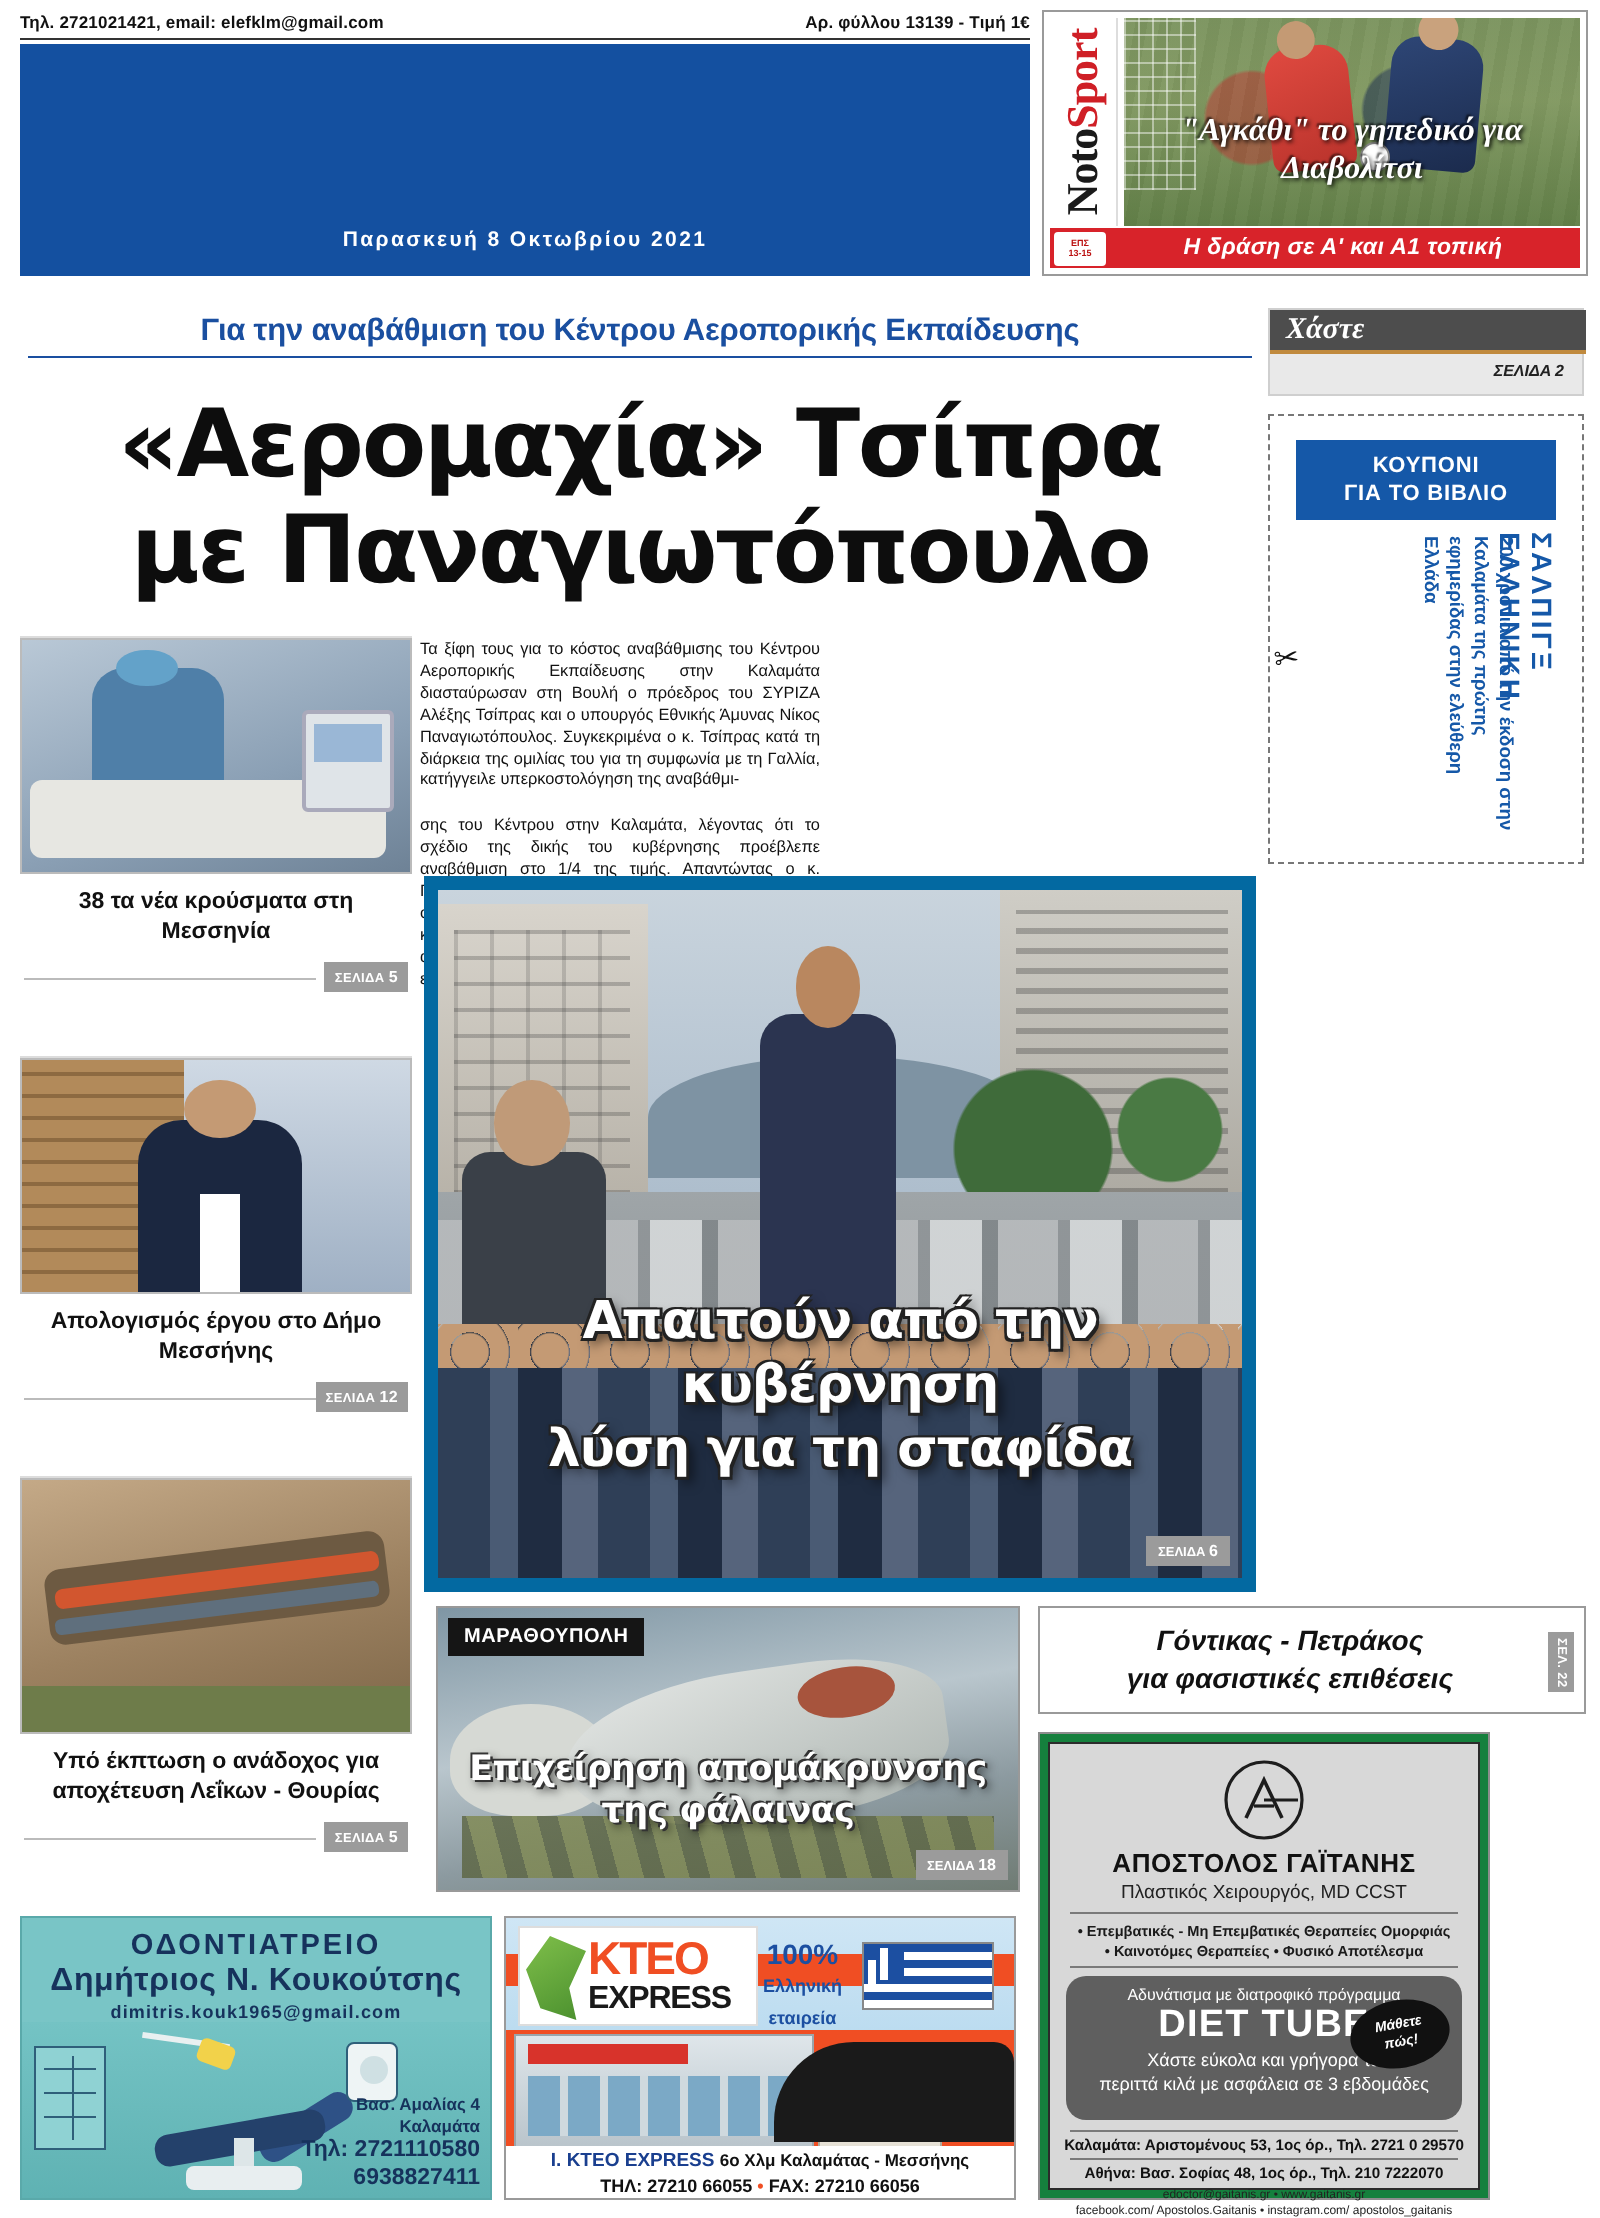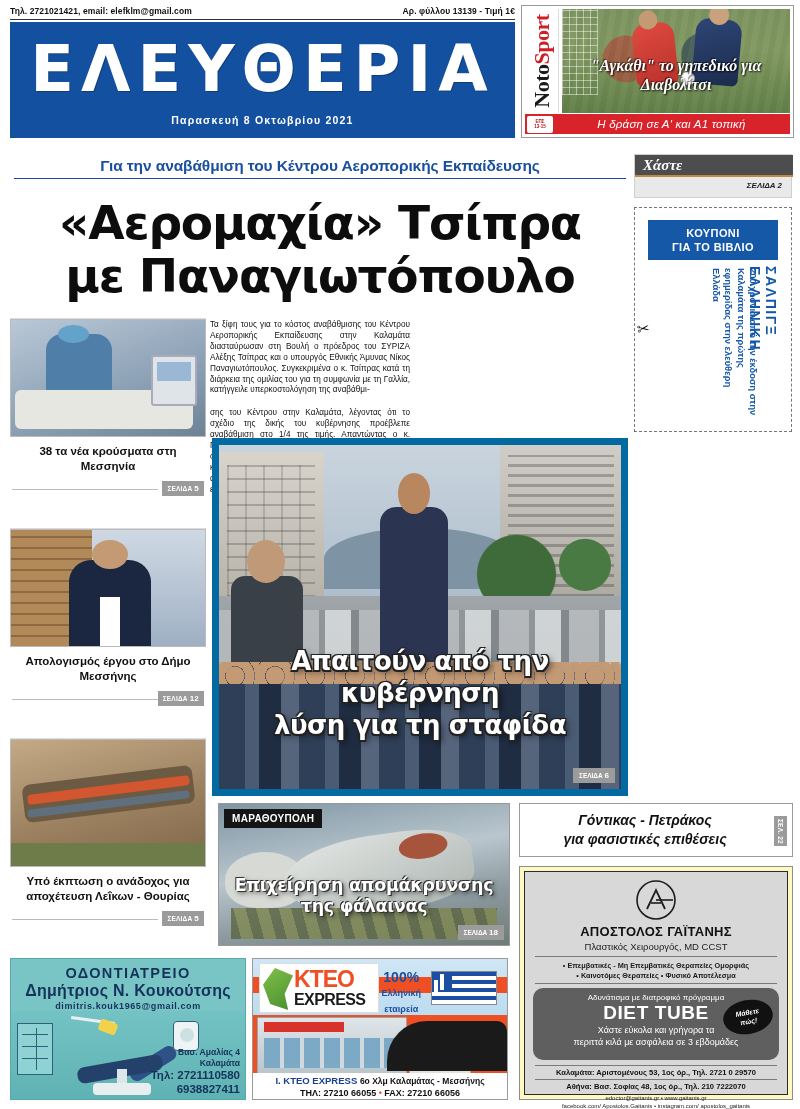--- a/index.html
+++ b/index.html
@@ -95,21 +95,21 @@
   .ns-bottom {
     position:absolute; left:3px; bottom:3px; right:3px; height:20px;
     background:#d8232a; display:flex; align-items:center;
   }
   .ns-badge{
     width:26px; height:17px; margin-left:2px; background:#fff; border-radius:2px;
     display:flex; flex-direction:column; align-items:center; justify-content:center;
     font-size:4.5px; font-weight:bold; color:#b11; line-height:5px;
   }
   .ns-bottom-text{
-    flex:1; text-align:center; color:#fff; font-size:11.5px; font-weight:normal;
+    flex:1; text-align:center; color:#fff; font-size:11.5px; font-weight:bold;
     font-style:italic; letter-spacing:.2px;
   }
 
   
   .kicker {
     position:absolute; left:14px; top:157px; width:612px; text-align:center;
     font-size:15.5px; font-weight:bold; color:#1a4fa0;
     border-bottom:1.6px solid #1a4fa0; padding-bottom:3px;
     letter-spacing:-.1px;
   }
@@ -273,22 +273,22 @@
     font-size:14px; font-weight:bold; font-style:italic; color:#111; line-height:19px;
   }
   .go-pill{
     position:absolute; right:5px; top:12px; width:13px; height:30px; background:#9b9b9b; color:#fff;
     writing-mode:vertical-rl; font-size:6.5px; font-weight:bold;
     display:flex; align-items:center; justify-content:center; letter-spacing:.2px;
   }
 
   
   .gaitanis{
-    position:absolute; left:519px; top:866px; width:274px; height:234px;
-    border:1px solid #8d8d8d; background:#fef9c3; padding:4px;
+    position:absolute; left:519px; top:866px; width:226px; height:234px;
+    border:1px solid #8d8d8d; background:#15803d; padding:4px;
   }
   .ga-inner{ border:1.5px solid #2b2b2b; height:100%; background:#d8d8d8; position:relative; }
   .ga-logo{ position:absolute; left:50%; top:7px; transform:translateX(-50%); }
   .ga-name{ position:absolute; left:0; right:0; top:52px; text-align:center; font-size:13px; font-weight:bold; color:#111; letter-spacing:.3px;}
   .ga-sub{ position:absolute; left:0; right:0; top:69px; text-align:center; font-size:9.5px; color:#222;}
   .ga-hr{ position:absolute; left:10px; right:10px; height:1px; background:#7a7a7a; }
   .ga-bul{ position:absolute; left:0; right:0; text-align:center; font-size:7.3px; font-weight:bold; color:#1a1a1a; line-height:10px;}
   .ga-dark{
     position:absolute; left:8px; right:8px; top:116px; height:72px;
     background:#5f5f5f; border-radius:10px; color:#fff; text-align:center; overflow:hidden;
@@ -365,21 +365,20 @@
 
 <div class="page">
 
   <div class="topbar">
     <span>Τηλ. 2721021421, email: elefklm@gmail.com</span>
     <span>Αρ. φύλλου 13139 - Τιμή 1€</span>
   </div>
   <div class="topbar-rule"></div>
 
   <div class="masthead">
-    <div class="masthead-title">ΕΛΕΥΘΕΡΙΑ</div>
     <div class="masthead-date">Παρασκευή 8 Οκτωβρίου 2021</div>
   </div>
 
   <div class="notosport">
     <div class="ns-photo">
       <div class="blur"></div>
       <div class="ns-goal"></div>
       <div class="ns-player-red"></div>
       <div class="ns-player-blue"></div>
       <div class="ns-ball"></div>

